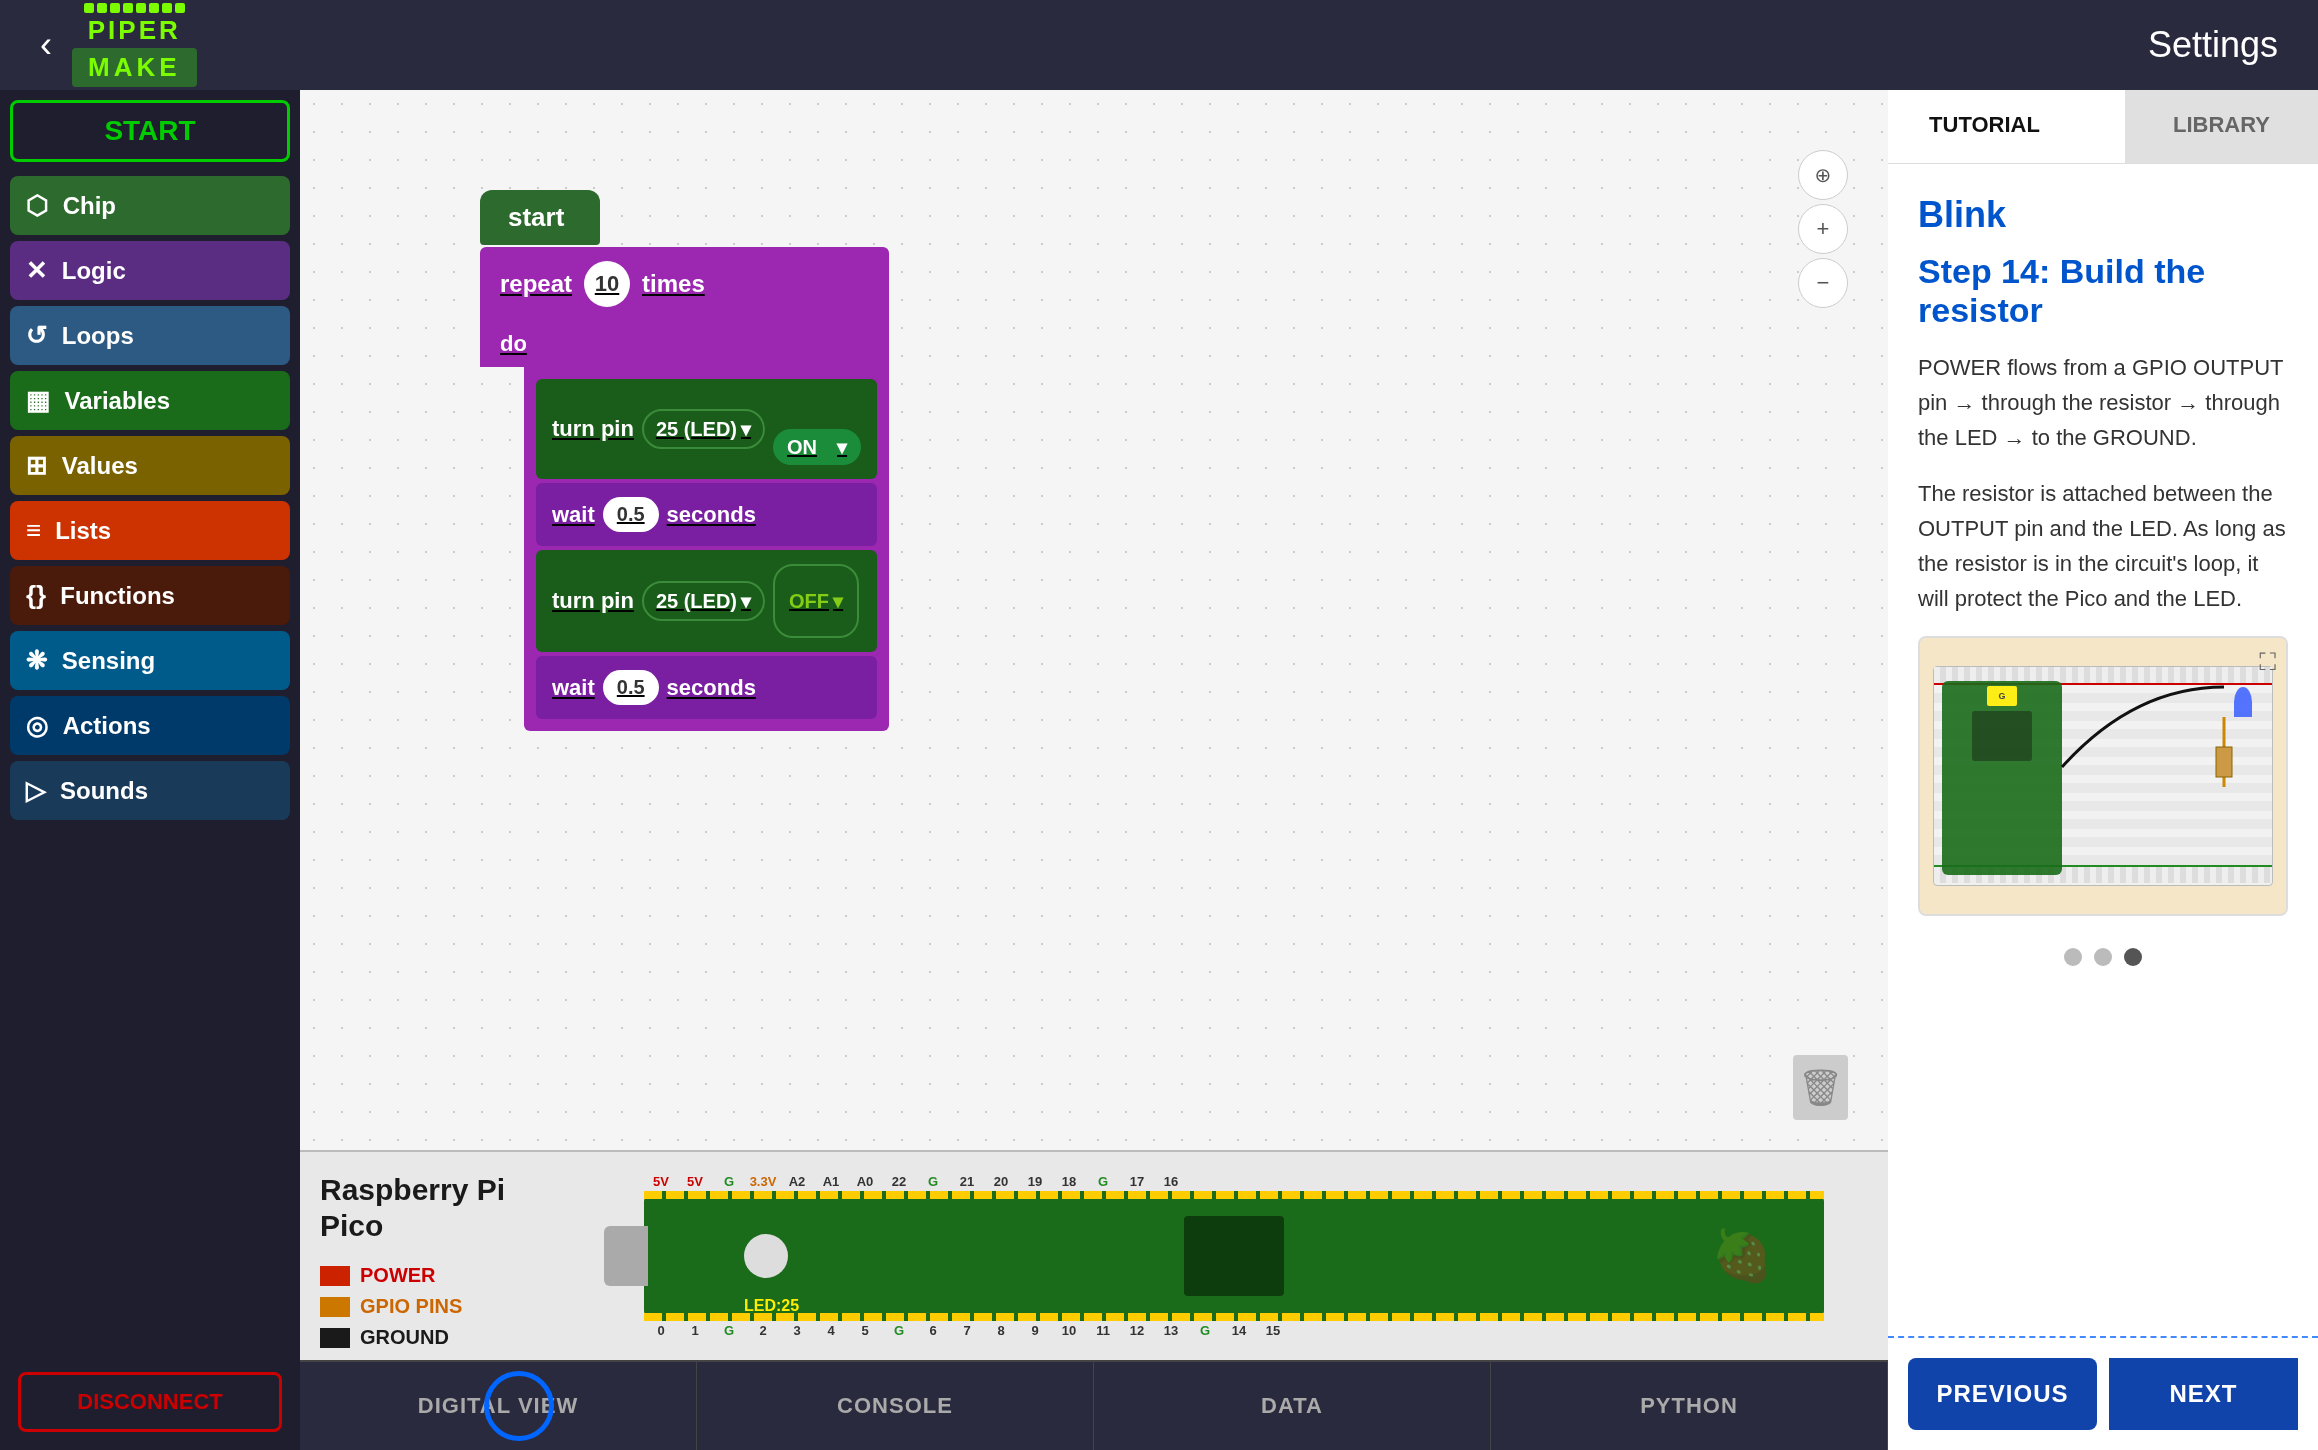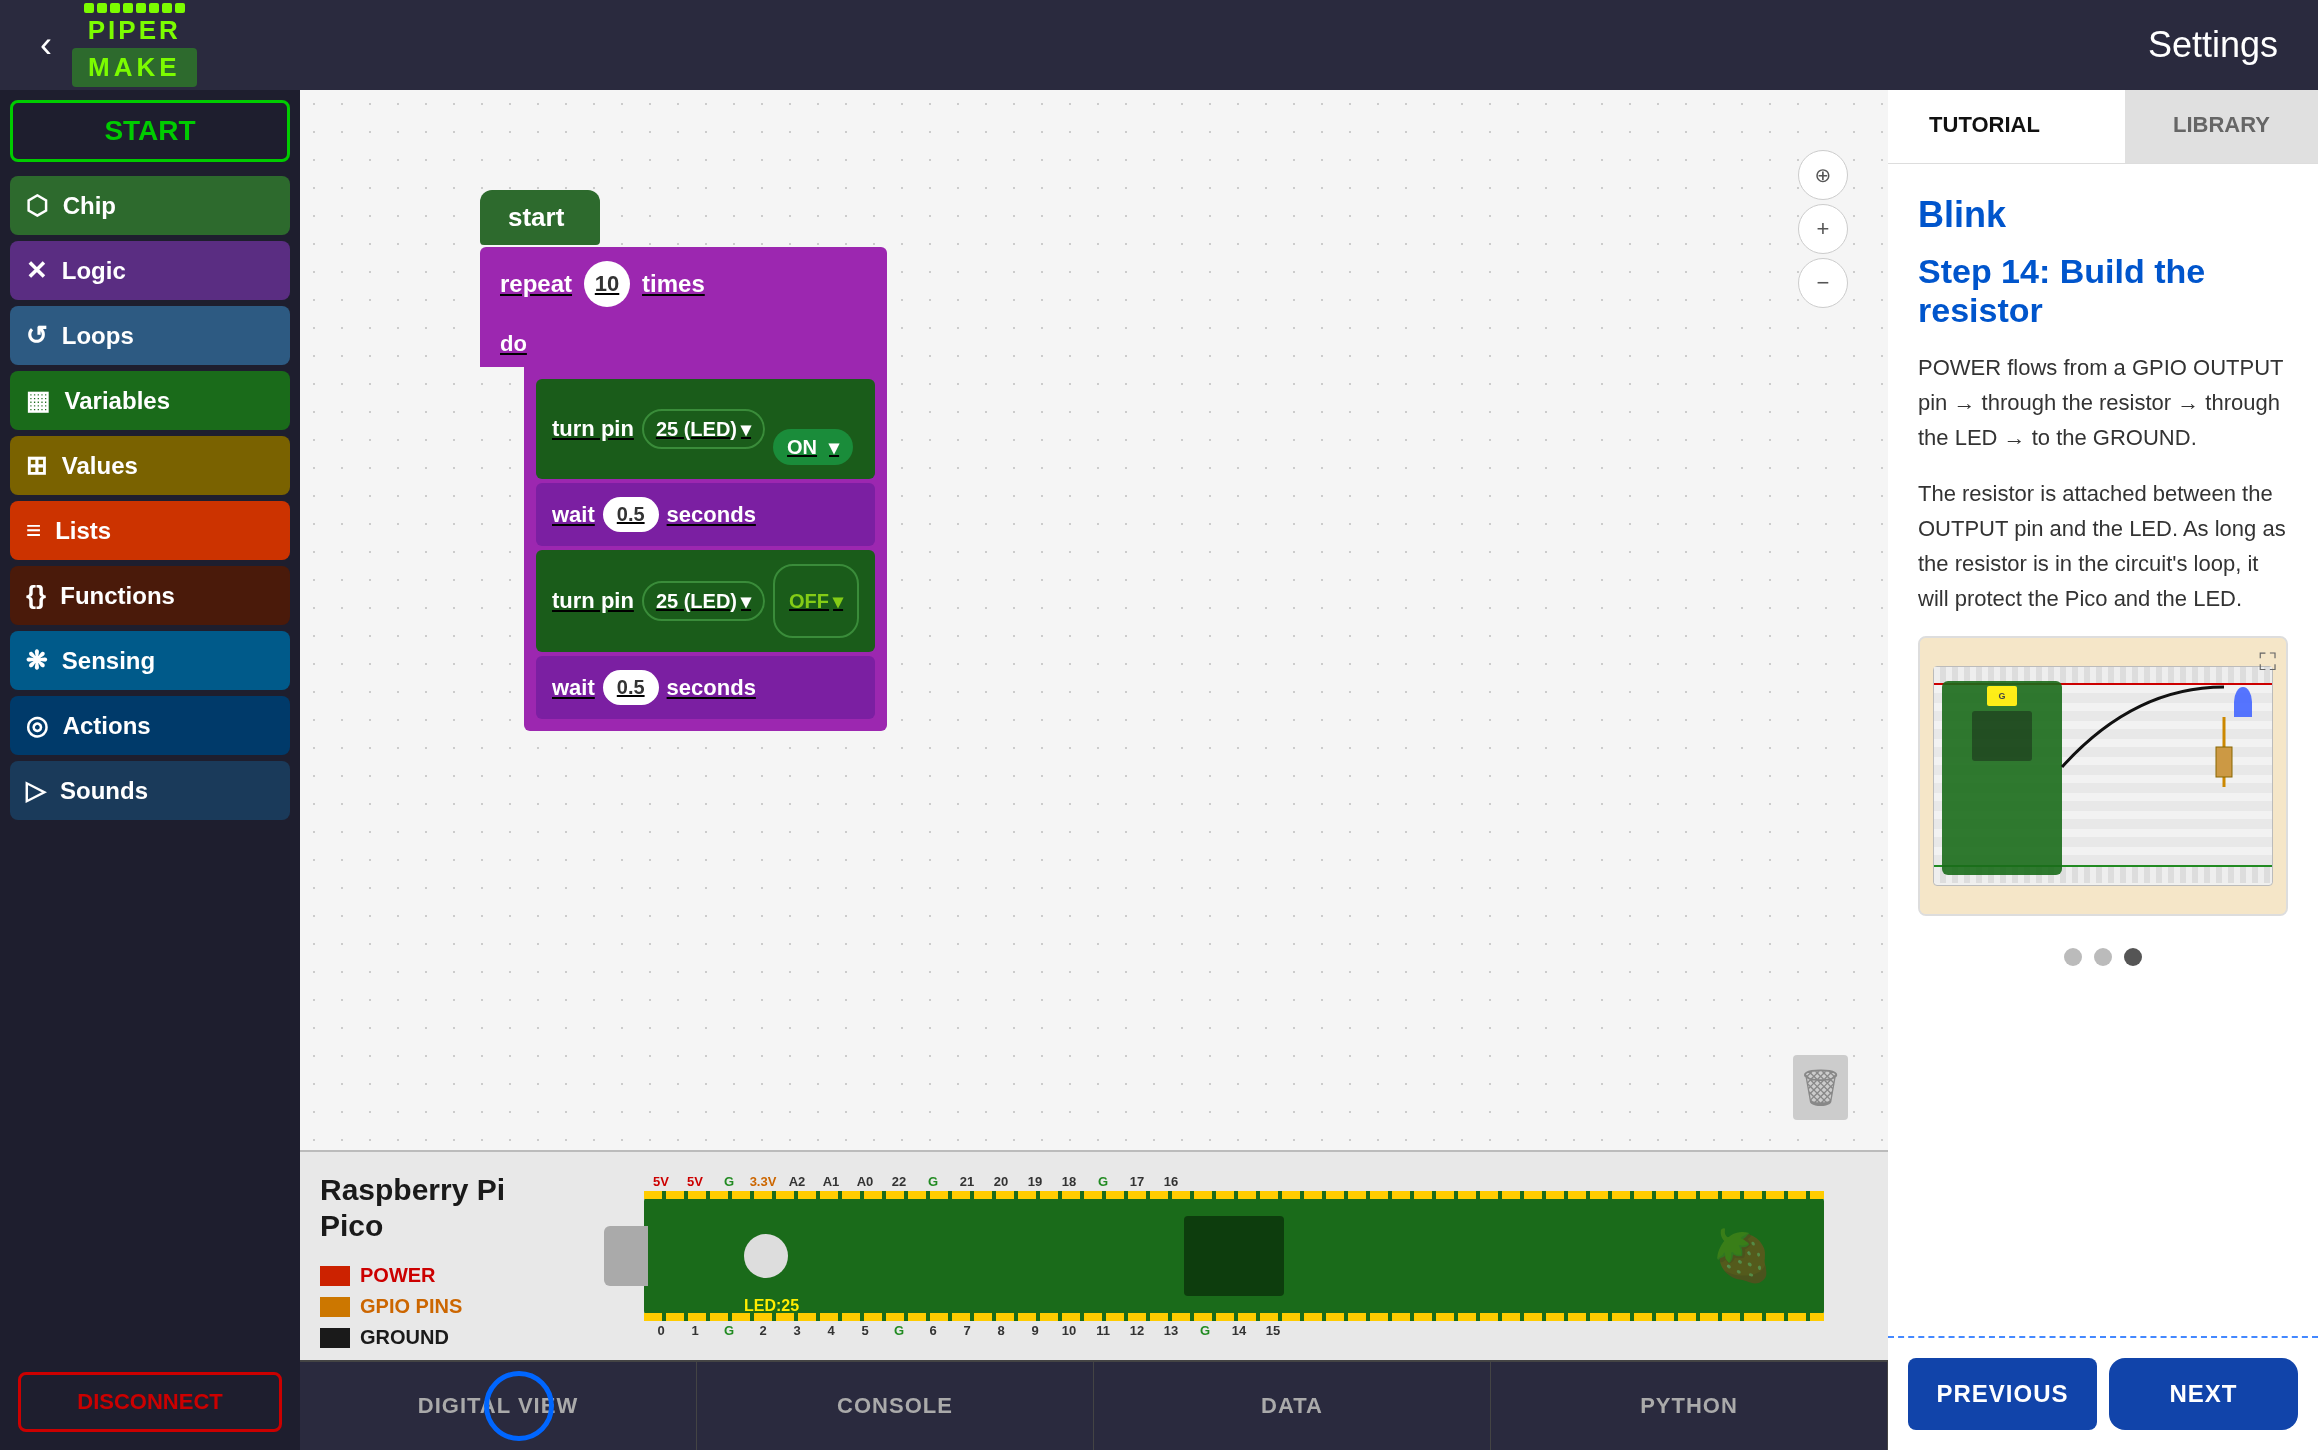--- a/index.html
+++ b/index.html
@@ -305,21 +305,21 @@
       font-size: 24px;
       font-weight: bold;
       cursor: pointer;
       letter-spacing: 1px;
     }
     .next-btn {
       flex: 1;
       background: #1144aa;
       color: white;
       border: none;
-      border-radius: 16px;
+      border-radius: 0;
       padding: 22px;
       font-size: 24px;
       font-weight: bold;
       cursor: pointer;
       letter-spacing: 1px;
     }
 
     
     .disconnect-btn {
       margin: 8px;
@@ -461,21 +461,21 @@
           </div>
 
           <div style="margin-left:44px;background:#9c27b0;padding:8px 12px;border-radius:0 0 6px 6px;">
 
             <div style="background:#1a5c1a;color:white;padding:14px 16px;font-size:22px;font-weight:bold;display:flex;align-items:center;gap:8px;margin:4px 0;border-radius:6px;">
               <span>turn pin</span>
               <div style="background:#1a5c1a;color:white;border:2px solid #3a8c3a;padding:6px 12px;border-radius:20px;font-size:20px;display:flex;align-items:center;gap:4px;">
                 <span>25 (LED)</span>
                 <span>▾</span>
               </div>
-              <div style="background:#1a8c3a;color:white;padding:6px 14px;border-radius:20px;font-size:20px;display:flex;align-items:center;gap:12px;margin-top:36px;">
+              <div style="background:#1a8c3a;color:white;padding:6px 14px;border-radius:20px;font-size:20px;display:flex;align-items:center;gap:20px;margin-top:36px;">
                 <span>ON</span>
                 <span>▾</span>
               </div>
             </div>
 
             <div style="background:#7b1fa2;color:white;padding:14px 16px;font-size:22px;font-weight:bold;display:flex;align-items:center;gap:8px;margin:4px 0;border-radius:6px;">
               <span>wait</span>
               <div style="background:white;color:#333;border-radius:20px;padding:6px 14px;font-size:20px;font-weight:bold;">0.5</div>
               <span>seconds</span>
             </div>

